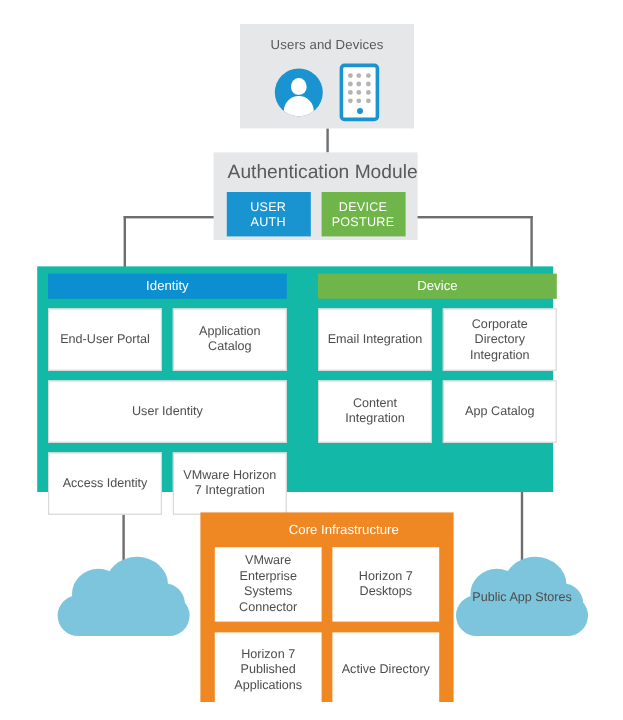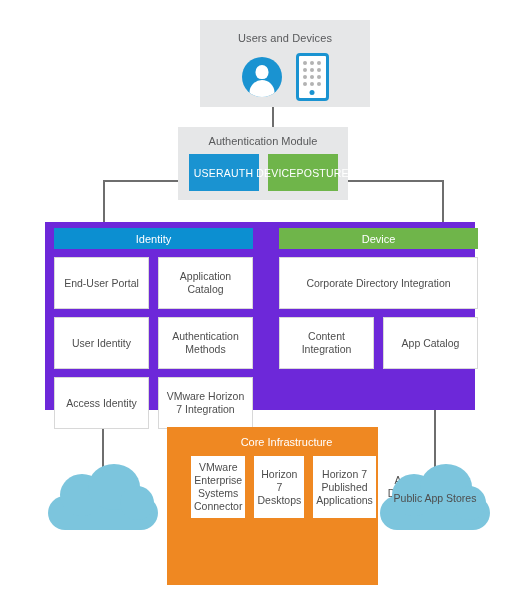--- a/index.html
+++ b/index.html
@@ -12,21 +12,21 @@
     overflow:hidden;
   }
   #stage{position:absolute;left:0;top:0;width:519px;height:600px;}
   .abs{position:absolute;box-sizing:border-box;}
 
   
   .line{position:absolute;background:#6e6e6e;}
 
   
   #users-devices{
-    left:200px;top:20px;width:170px;height:87px;
+    left:200px;top:20px;width:145px;height:87px;
     background:#e6e7e8;
   }
   #users-devices .cap{
     text-align:center;font-size:11px;color:#58595b;
     padding-top:12px;letter-spacing:.1px;
   }
   #ud-icons{
     display:flex;justify-content:center;align-items:center;
     gap:14px;margin-top:9px;
   }
@@ -56,35 +56,35 @@
   .phone .home{
     position:absolute;left:50%;transform:translateX(-50%);bottom:3px;
     width:5px;height:5px;border-radius:50%;background:#1a93d1;
   }
 
   
   #auth-module{
     left:178px;top:127px;width:170px;height:73px;background:#e6e7e8;
   }
   #auth-module .cap{
-    text-align:center;font-size:11px;color:#58595b;padding-top:8px;
+    text-align:right;font-size:16px;color:#58595b;padding-top:8px;
   }
   #auth-pills{display:flex;justify-content:center;gap:9px;margin-top:7px;}
   .pill{
-    width:70px;height:37px;display:flex;flex-direction:row;
+    width:70px;height:37px;display:flex;flex-direction:column;
     align-items:center;justify-content:center;
     color:#ffffff;font-size:10.5px;line-height:12px;text-align:center;
     letter-spacing:.2px;
   }
   .pill.blue{background:#1a93d1;}
   .pill.green{background:#6fb54a;}
 
   
   #main-panel{
-    left:45px;top:222px;width:430px;height:188px;background:#6d28d9;padding-left:42px;
+    left:31px;top:222px;width:430px;height:188px;background:#14b8a6;padding-left:42px;
   }
   .col{position:absolute;top:6px;width:199px;}
   #col-identity{left:9px;}
   #col-device{left:234px;}
   .colhead{
     height:21px;display:flex;align-items:center;justify-content:center;
     color:#ffffff;font-size:11px;
   }
   .colhead.blue{background:#0c8fd1;}
   .colhead.green{background:#6fb54a;}
@@ -97,22 +97,22 @@
   }
 
   
   #core-infra{
     left:167px;top:427px;width:211px;height:158px;background:#ef8822;
   }
   #core-infra .cap{
     text-align:center;font-size:11px;color:#ffffff;padding-top:9px;margin-left:28px;
   }
   #core-grid{
-    display:grid;grid-template-columns:1fr 1fr 1fr 1fr;gap:9px;
-    padding:8px 12px 12px 24px;
+    display:grid;grid-template-columns:1fr 1fr;gap:9px;
+    padding:8px 12px 12px 12px;
   }
   .ccell{
     background:#ffffff;min-height:56px;display:flex;align-items:center;
     justify-content:center;text-align:center;font-size:10.5px;
     line-height:13px;color:#4d4d4d;padding:3px;
   }
 
   
   .cloud{position:absolute;width:110px;height:62px;}
   .cloud .b{position:absolute;background:#7cc5dd;border-radius:50%;}
@@ -189,31 +189,31 @@
   <div class="abs" id="main-panel">
 
     <div class="col" id="col-identity">
       <div class="colhead blue">Identity</div>
       <div class="cellrow">
         <div class="cell">End-User Portal</div>
         <div class="cell">Application Catalog</div>
       </div>
       <div class="cellrow">
         <div class="cell">User Identity</div>
-        <div class="cell">Authentication Methods</div>
       </div>
       <div class="cellrow">
         <div class="cell">Access Identity</div>
         <div class="cell">VMware Horizon 7 Integration</div>
       </div>
     </div>
 
     <div class="col" id="col-device">
       <div class="colhead green">Device</div>
       <div class="cellrow">
+        <div class="cell">Email Integration</div>
         <div class="cell">Corporate Directory Integration</div>
       </div>
       <div class="cellrow">
         <div class="cell">Content Integration</div>
         <div class="cell">App Catalog</div>
       </div>
     </div>
 
   </div>
 

